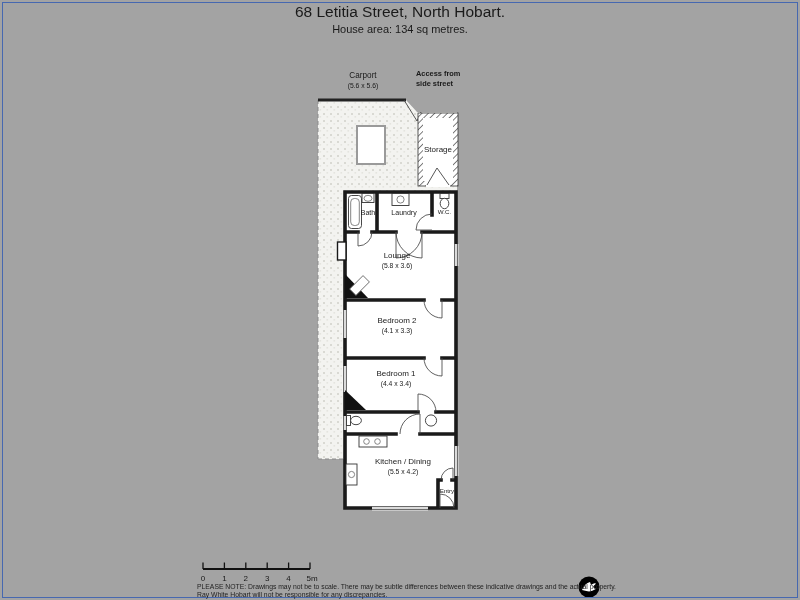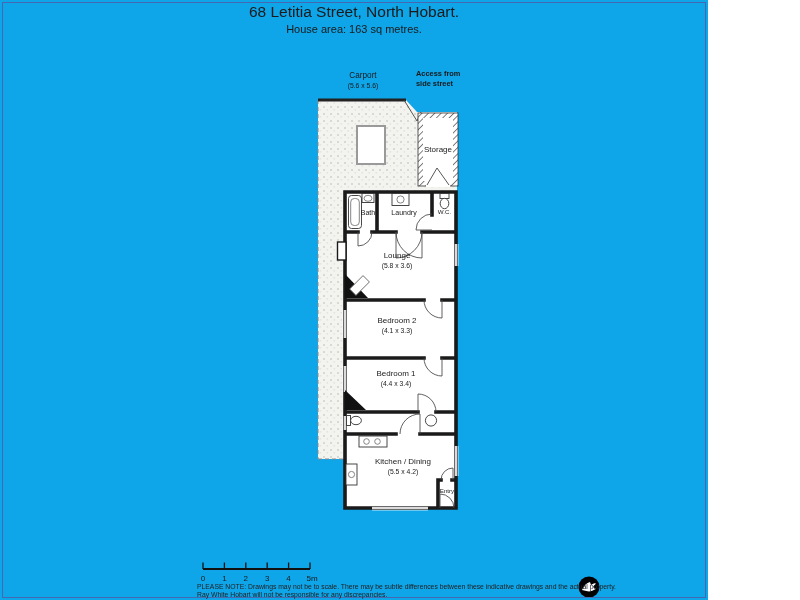--- a/index.html
+++ b/index.html
@@ -1,16 +1,16 @@
 <!DOCTYPE html>
 <html><head>
 <meta charset="utf-8">
 <style>
   html,body{margin:0;padding:0;background:#fff;}
-  #stage{position:relative;width:708px;height:600px;background:#0ea5e9;overflow:hidden;
+  #stage{position:relative;width:800px;height:600px;background:#a3a3a3;overflow:hidden;
          font-family:"Liberation Sans","DejaVu Sans",sans-serif;color:#1a1a1a;}
   #frame{position:absolute;inset:2px;border:1.4px solid #4668b0;pointer-events:none;}
   #title{position:absolute;top:3px;left:0;width:100%;text-align:center;
          font-size:15.5px;color:#1a1a1a;}
   #subtitle{position:absolute;top:23px;left:0;width:100%;text-align:center;
          font-size:11px;color:#1a1a1a;}
   #disclaimer{position:absolute;left:197px;top:583px;width:430px;
          font-size:6.8px;line-height:7.6px;color:#222;}
   svg text{font-family:"Liberation Sans","DejaVu Sans",sans-serif;fill:#1a1a1a;}
   .roomlbl{font-size:8px;}
@@ -20,21 +20,21 @@
   .outlbl{font-size:8.2px;}
   .accesslbl{font-size:7.4px;font-weight:bold;}
   .scalelbl{font-size:8px;}
 </style>
 </head>
 <body>
 
 <div id="stage">
   <div id="frame"></div>
   <div id="title">68 Letitia Street, North Hobart.</div>
-  <div id="subtitle">House area: 163 sq metres.</div>
+  <div id="subtitle">House area: 134 sq metres.</div>
 
   <svg width="800" height="600" viewBox="0 0 800 600">
     <defs>
       <pattern id="pav" width="7" height="7" patternUnits="userSpaceOnUse">
         <rect width="7" height="7" fill="#f3f3f0"></rect>
         <rect x="1" y="1" width="2" height="2" fill="#d9d9d3"></rect>
         <rect x="4.5" y="4" width="1.6" height="1.6" fill="#e4e4df"></rect>
       </pattern>
       <pattern id="hatch" width="4.5" height="4.5" patternUnits="userSpaceOnUse" patternTransform="rotate(45)">
         <rect width="4.5" height="4.5" fill="#fff"></rect>

